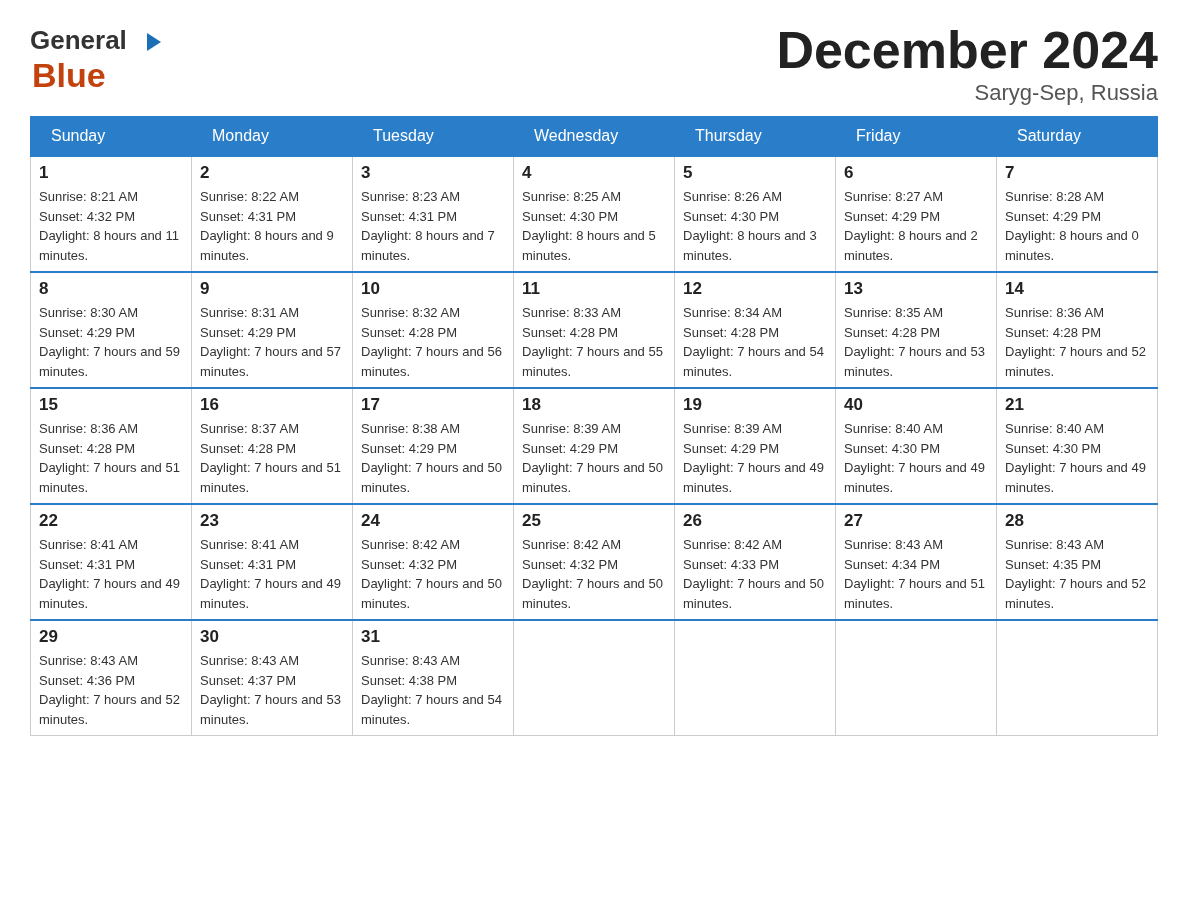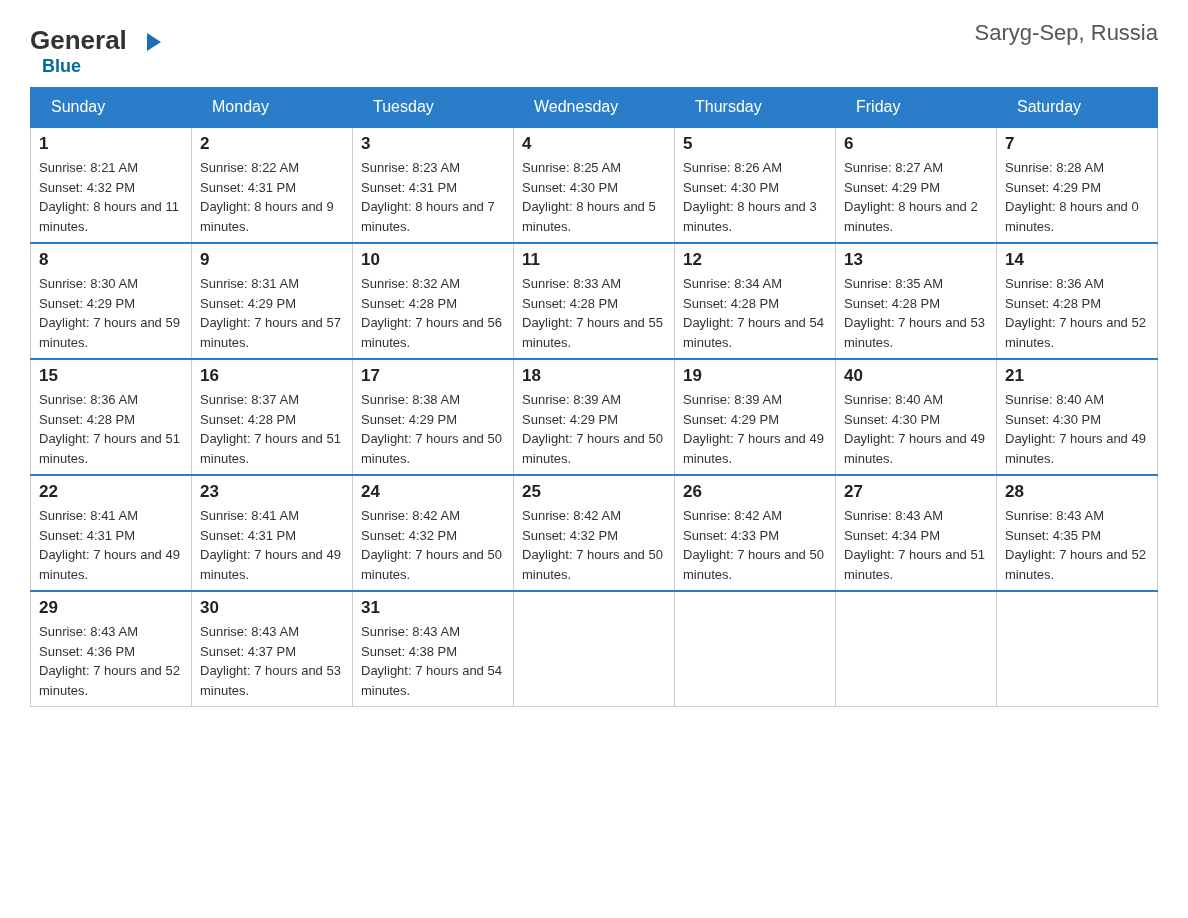--- a/index.html
+++ b/index.html
@@ -36,24 +36,24 @@
       display: inline-block;
       width: 0;
       height: 0;
       border-left: 14px solid #1a6fb5;
       border-top: 9px solid transparent;
       border-bottom: 9px solid transparent;
       margin-left: 2px;
       margin-top: 2px;
     }
     .logo-blue {
-      font-size: 18px;
+      font-size: 34px;
       font-weight: bold;
-      color: #0369a1;
-      margin-left: 12px;
+      color: #c2410c;
+      margin-left: 2px;
     }
     .title-section {
       text-align: right;
     }
     .main-title {
       font-size: 52px;
       font-weight: bold;
       color: #222;
     }
     .subtitle {
@@ -105,20 +105,21 @@
 
 <div class="header">
   <div class="logo">
     <div class="logo-text">
       <span class="logo-general">General</span>
       <span class="logo-blue-arrow"></span>
     </div>
     <span class="logo-blue">Blue</span>
   </div>
   <div class="title-section">
+    <div class="main-title">December 2024</div>
     <div class="subtitle">Saryg-Sep, Russia</div>
   </div>
 </div>
 
 <table class="calendar">
   <thead>
     <tr>
       <th>Sunday</th>
       <th>Monday</th>
       <th>Tuesday</th>

